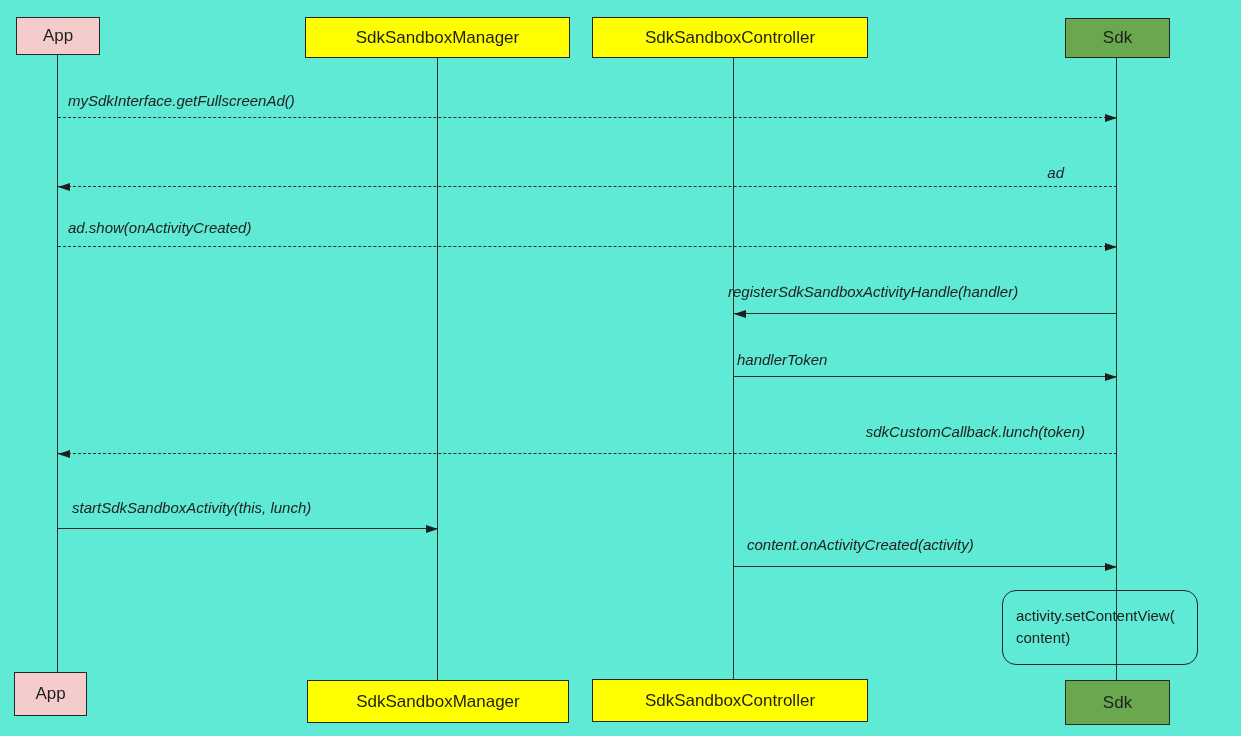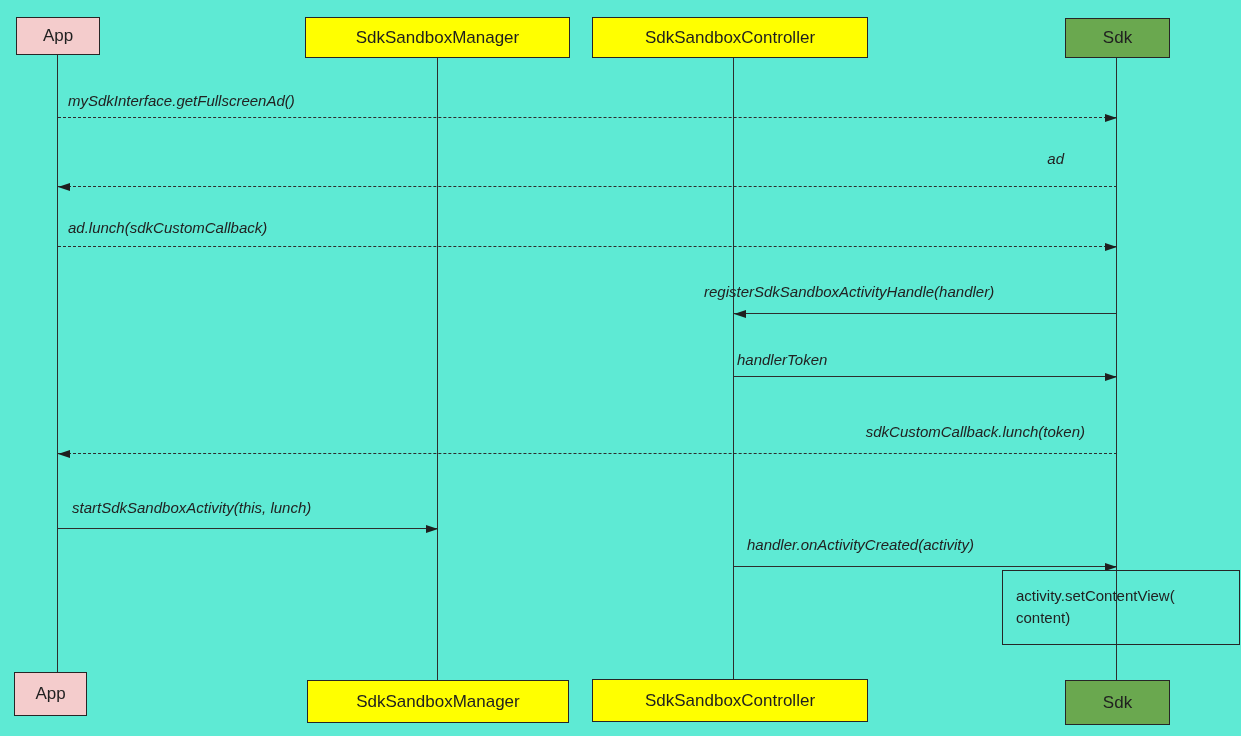--- a/index.html
+++ b/index.html
@@ -81,34 +81,34 @@
     <div class="actor-box" style="left: 307px; top: 680px; width: 262px; height: 43px; background: rgb(255, 255, 0); border-color: rgb(38, 38, 38); color: rgb(31, 31, 31);">SdkSandboxManager</div>
     <div class="actor-box" style="left: 592px; top: 17px; width: 276px; height: 41px; background: rgb(255, 255, 0); border-color: rgb(38, 38, 38); color: rgb(31, 31, 31);">SdkSandboxController</div>
     <div class="actor-box" style="left: 592px; top: 679px; width: 276px; height: 43px; background: rgb(255, 255, 0); border-color: rgb(38, 38, 38); color: rgb(31, 31, 31);">SdkSandboxController</div>
     <div class="actor-box" style="left: 1065px; top: 18px; width: 105px; height: 40px; background: rgb(106, 168, 79); border-color: rgb(38, 38, 38); color: rgb(31, 31, 31);">Sdk</div>
     <div class="actor-box" style="left: 1065px; top: 680px; width: 105px; height: 45px; background: rgb(106, 168, 79); border-color: rgb(38, 38, 38); color: rgb(31, 31, 31);">Sdk</div>
     <div class="msg-line dashed" style="left: 57.5px; top: 117.2px; width: 1059.5px; border-top-color: rgb(45, 45, 45);"></div>
     <div class="arrowhead right" style="top: 113.5px; left: 1105px;"></div>
     <div class="msg-label" style="top: 92px; left: 68px;">mySdkInterface.getFullscreenAd()</div>
     <div class="msg-line dashed" style="left: 57.5px; top: 186.2px; width: 1059.5px; border-top-color: rgb(45, 45, 45);"></div>
     <div class="arrowhead left" style="top: 182.5px; left: 57.5px;"></div>
-    <div class="msg-label" style="top: 150px; right: 177px;">ad</div>
+    <div class="msg-label" style="top: 164px; right: 177px;">ad</div>
     <div class="msg-line dashed" style="left: 57.5px; top: 246.2px; width: 1059.5px; border-top-color: rgb(45, 45, 45);"></div>
     <div class="arrowhead right" style="top: 242.5px; left: 1105px;"></div>
-    <div class="msg-label" style="top: 219px; left: 68px;">ad.lunch(sdkCustomCallback)</div>
+    <div class="msg-label" style="top: 219px; left: 68px;">ad.show(onActivityCreated)</div>
     <div class="msg-line" style="left: 733.5px; top: 313.2px; width: 383.5px; border-top-color: rgb(45, 45, 45);"></div>
     <div class="arrowhead left" style="top: 309.5px; left: 733.5px;"></div>
-    <div class="msg-label" style="top: 283px; left: 704px;">registerSdkSandboxActivityHandle(handler)</div>
+    <div class="msg-label" style="top: 283px; left: 728px;">registerSdkSandboxActivityHandle(handler)</div>
     <div class="msg-line" style="left: 733.5px; top: 376.2px; width: 383.5px; border-top-color: rgb(45, 45, 45);"></div>
     <div class="arrowhead right" style="top: 372.5px; left: 1105px;"></div>
     <div class="msg-label" style="top: 351px; left: 737px;">handlerToken</div>
     <div class="msg-line dashed" style="left: 57.5px; top: 453.2px; width: 1059.5px; border-top-color: rgb(45, 45, 45);"></div>
     <div class="arrowhead left" style="top: 449.5px; left: 57.5px;"></div>
     <div class="msg-label" style="top: 423px; right: 156px;">sdkCustomCallback.lunch(token)</div>
     <div class="msg-line" style="left: 57.5px; top: 528.2px; width: 380px; border-top-color: rgb(45, 45, 45);"></div>
     <div class="arrowhead right" style="top: 524.5px; left: 425.5px;"></div>
     <div class="msg-label" style="top: 499px; left: 72px;">startSdkSandboxActivity(this, lunch)</div>
     <div class="msg-line" style="left: 733.5px; top: 566.2px; width: 383.5px; border-top-color: rgb(45, 45, 45);"></div>
     <div class="arrowhead right" style="top: 562.5px; left: 1105px;"></div>
-    <div class="msg-label" style="top: 536px; left: 747px;">handler.onActivityCreated(activity)</div>
-    <div class="note-box" style="left: 1002px; top: 570px; width: 238px; height: 75px; border-color: rgb(38, 38, 38);">activity.setContentView(
+    <div class="msg-label" style="top: 536px; left: 747px;">content.onActivityCreated(activity)</div>
+    <div class="note-box" style="left: 1002px; top: 590px; width: 196px; height: 75px; border-color: rgb(38, 38, 38); border-radius: 14px;">activity.setContentView(
 content)</div>
   </div>
 
 </body></html>

